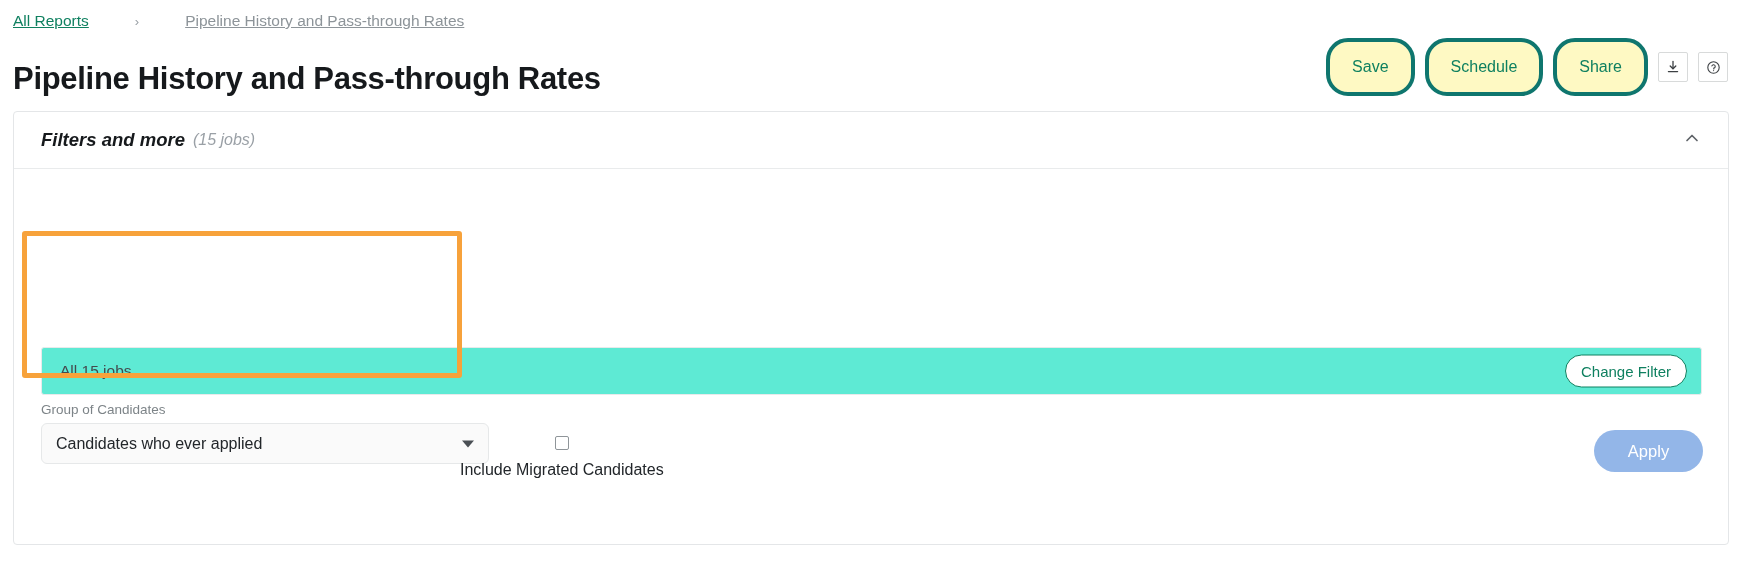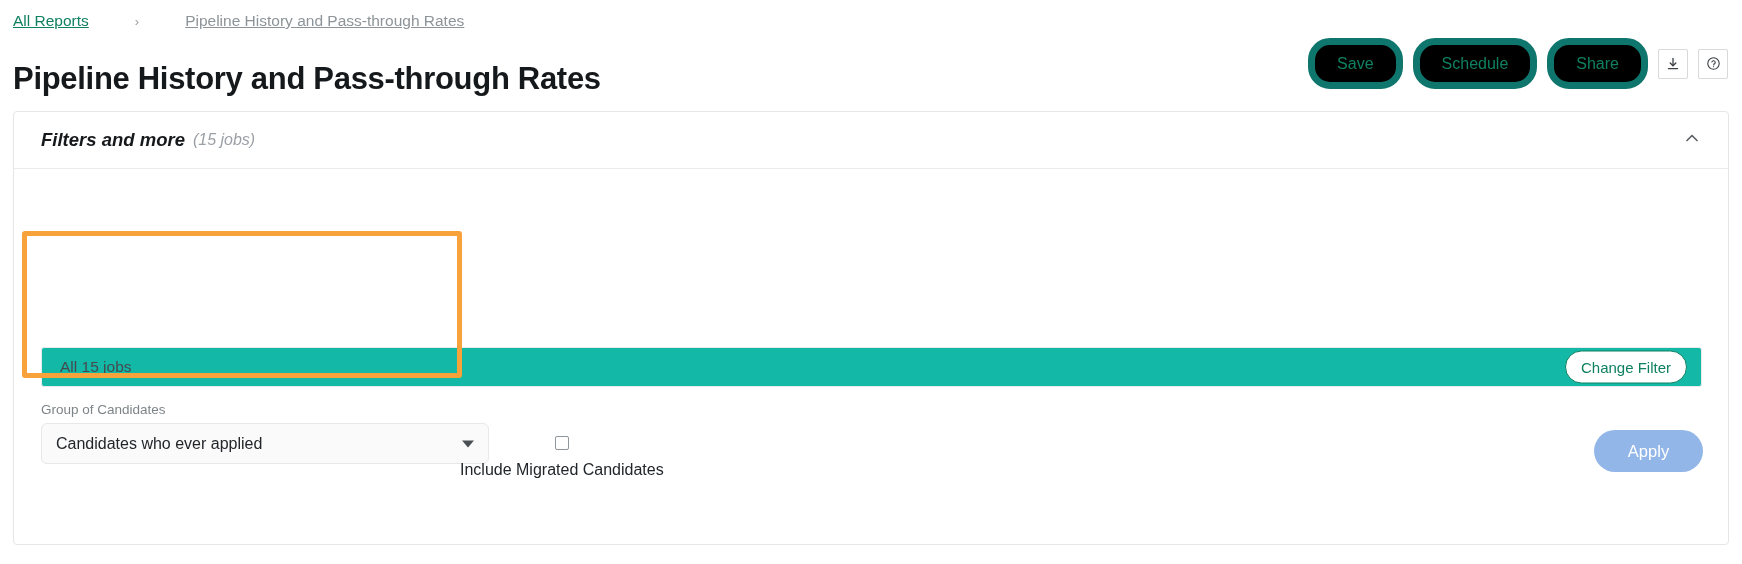--- a/index.html
+++ b/index.html
@@ -50,25 +50,25 @@
   }
 
   
   .header-actions {
     position: absolute;
     right: 14px; top: 38px;
     display: flex; align-items: center;
     gap: 10px;
   }
   .pill-btn {
-    border: 7px solid #0f766e;
+    border: 4px solid #0f766e;
     color: #0f8060;
-    background: #000000;
+    background: #fef9c3;
     border-radius: 22px;
-    height: 51px;
+    height: 58px;
     padding: 0 22px;
     font-size: 16px;
     font-family: "Liberation Sans", sans-serif;
     display: flex; align-items: center; justify-content: center;
     cursor: pointer;
     white-space: nowrap;
   }
   .icon-btn {
     width: 30px; height: 30px;
     border: 1px solid #d8dada;
@@ -183,22 +183,22 @@
     font-size: 16px;
     color: #22262a;
     cursor: pointer;
   }
   .menu-item.selected { background: #e8f1fb; }
 
   
   .filter-strip {
     position: absolute;
     left: 27px; top: 178px;
-    width: 1661px; height: 40px;
-    background: #14b8a6;
+    width: 1661px; height: 48px;
+    background: #5eead4;
     border: 1px solid #e8eaeb;
     border-radius: 3px;
     display: flex; align-items: center;
     padding: 0 16px 0 18px;
     z-index: 10;
   }
   .filter-strip-text {
     font-size: 15.5px;
     color: #45494d;
   }

